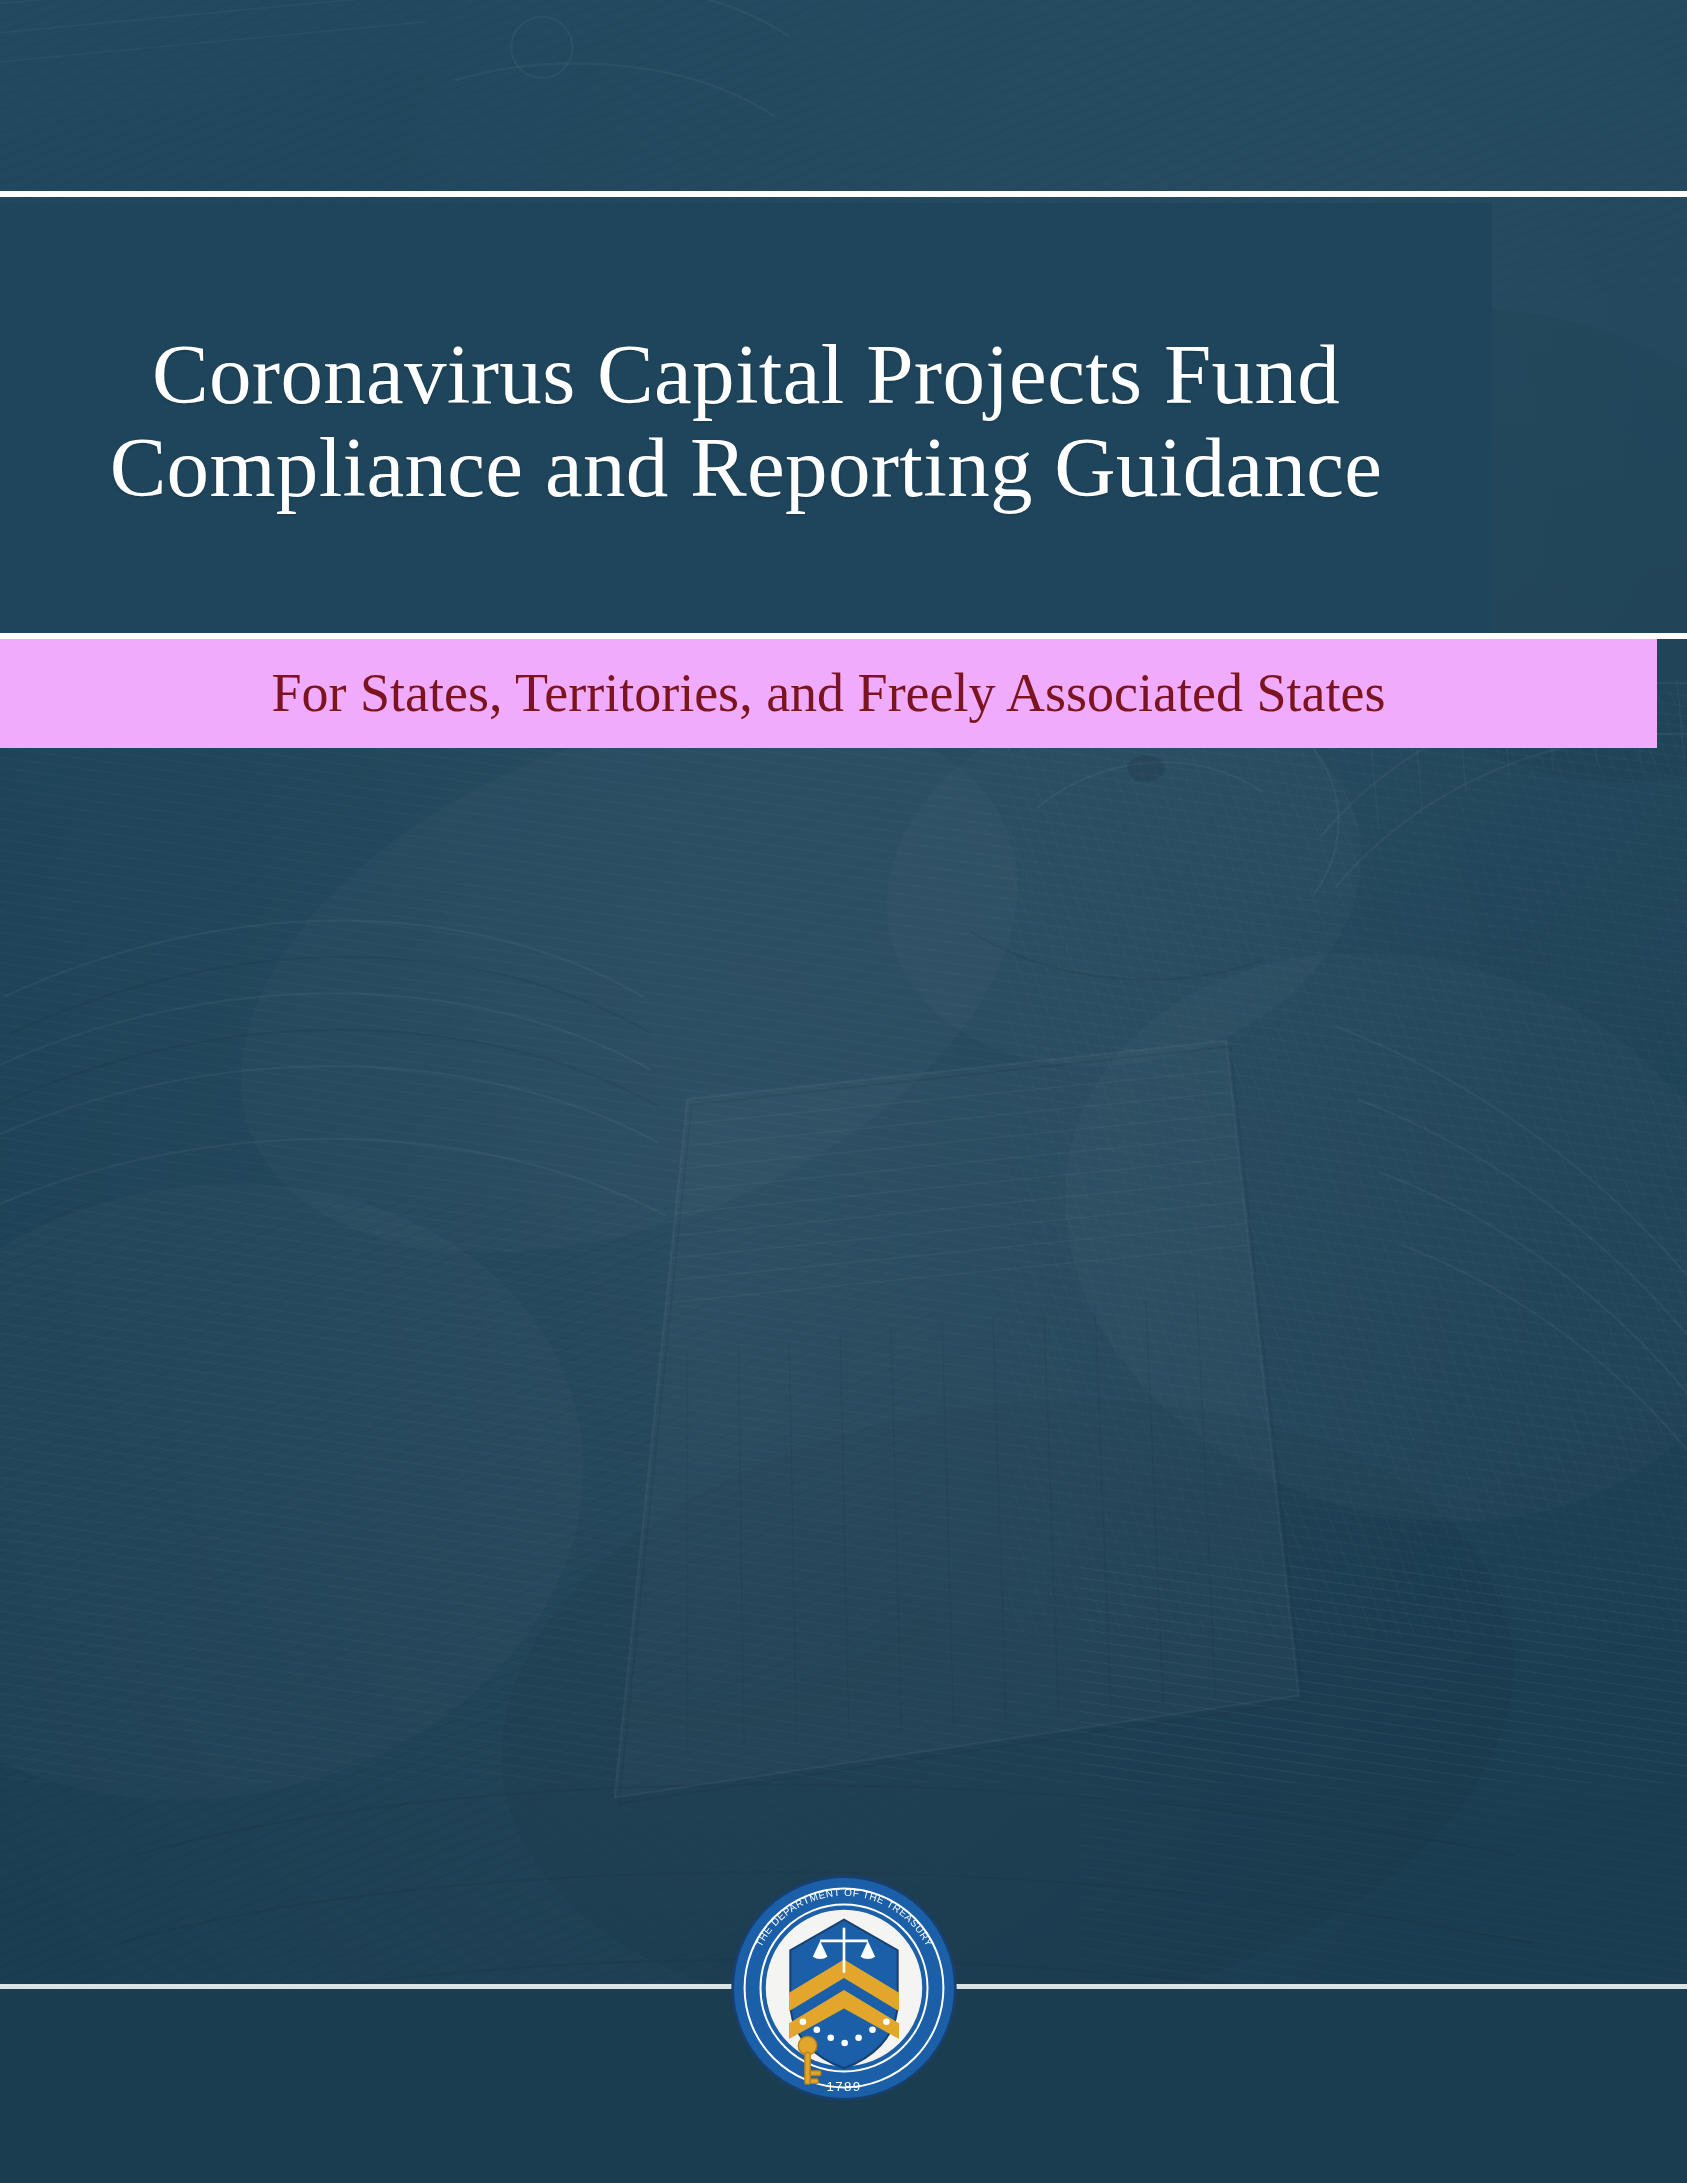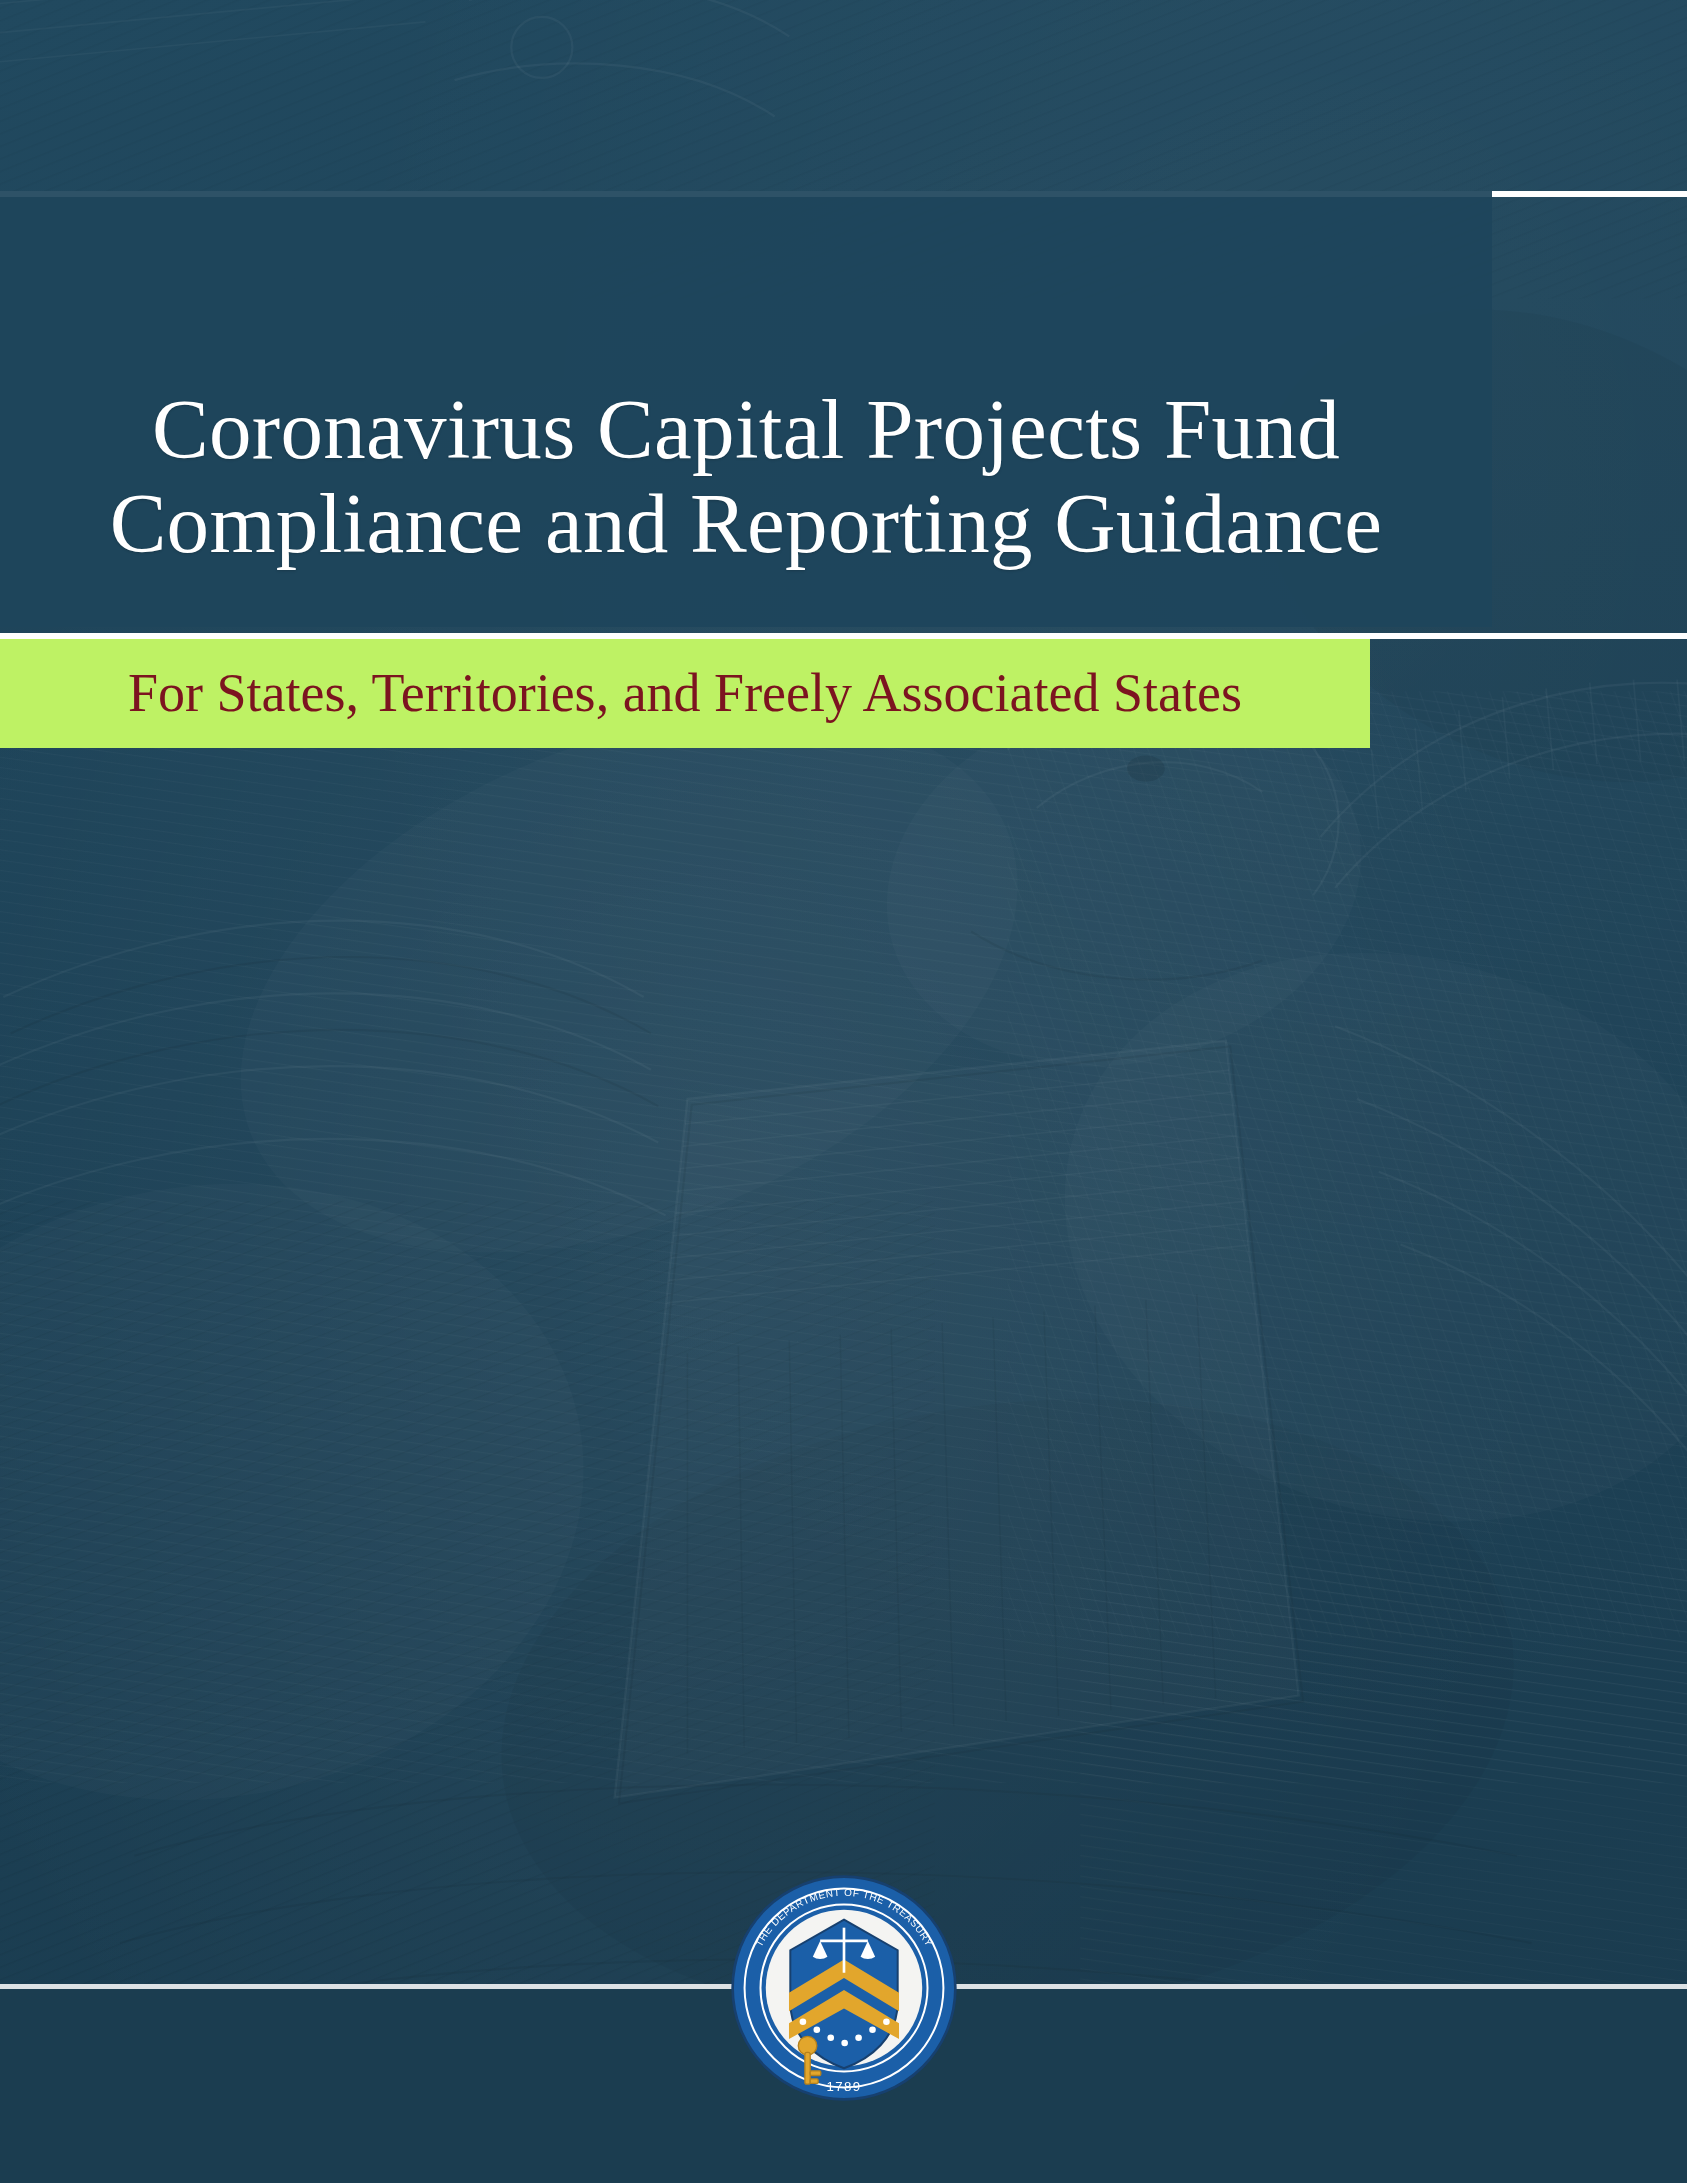--- a/index.html
+++ b/index.html
@@ -58,46 +58,46 @@
     width: 1687px;
     height: 6px;
     background: #ffffff;
   }
   .rule-top { top: 191px; }
   .rule-mid { top: 633px; }
 
   .title-band {
     position: absolute;
     left: 0;
-    top: 191px;
+    top: 203px;
     width: 1492px;
     height: 436px;
     background: rgba(30, 69, 91, 0.93);
     display: flex;
-    align-items: flex-end;
+    align-items: center;
     justify-content: center;
   }
   .title-text {
     color: #ffffff;
     font-size: 85px;
     line-height: 1.10;
     text-align: center;
     letter-spacing: 0.3px;
     font-weight: normal;
     padding: 0 79px;
     text-shadow: 0 1.3px 2.6px rgba(0,0,0,0.18);
   }
 
   .subtitle-band {
     position: absolute;
     left: 0;
     top: 639px;
-    width: 1370px;
+    width: 1657px;
     height: 109px;
-    background: #bef264;
+    background: #f0abfc;
     display: flex;
     align-items: center;
     justify-content: center;
   }
   .subtitle-text {
     color: #7c1420;
     font-size: 54px;
     line-height: 1.1;
     text-align: center;
     white-space: nowrap;

